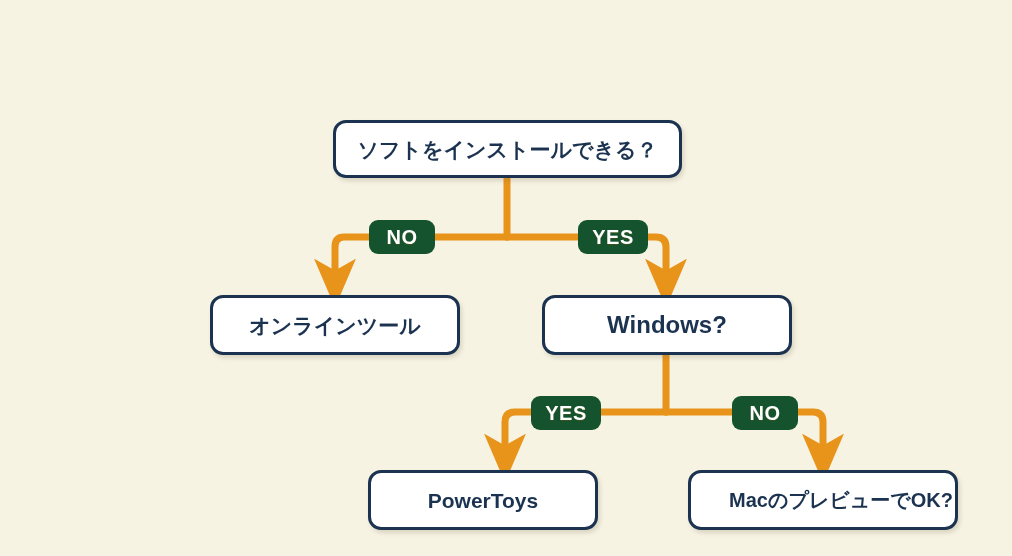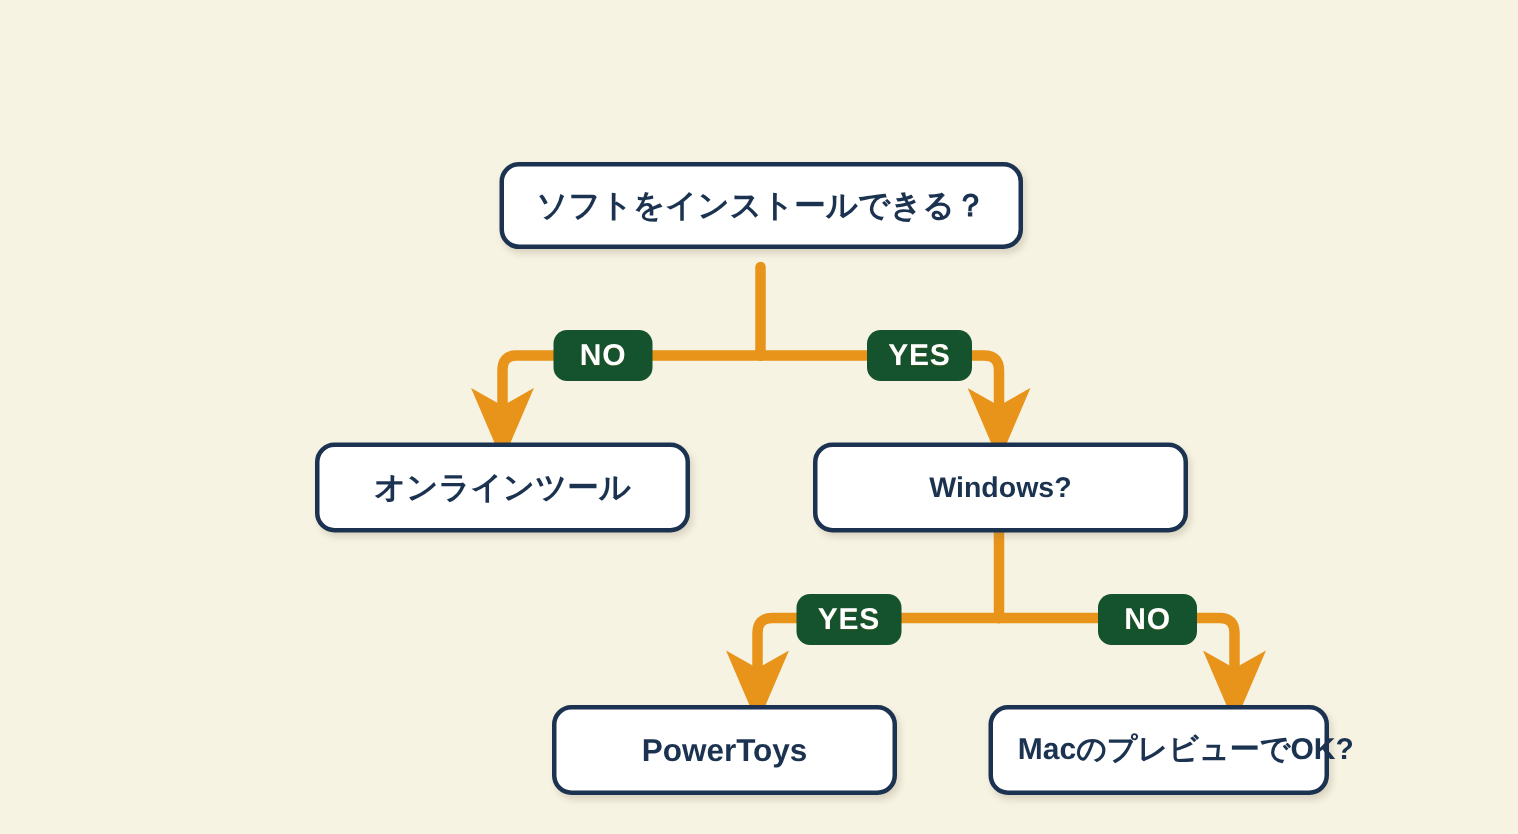--- a/index.html
+++ b/index.html
@@ -49,29 +49,29 @@
     justify-content: center;
     color: #1b3350;
     font-weight: bold;
     box-shadow: 2px 3px 4px rgba(120,110,80,0.22);
     z-index: 3;
   }
   .node-label {
     line-height: 1;
     white-space: nowrap;
   }
-  #node-root       { left: 333px; top: 108px; width: 349px; height: 58px; }
+  #node-root       { left: 333px; top: 120px; width: 349px; height: 58px; }
   #node-root .node-label { font-size: 21px; }
   #node-online     { left: 210px; top: 295px; width: 250px; height: 60px; text-align: right; }
   #node-online .node-label { font-size: 21px; }
   #node-windows    { left: 542px; top: 295px; width: 250px; height: 60px; }
-  #node-windows .node-label { font-size: 19px; }
+  #node-windows .node-label { font-size: 24px; }
   #node-powertoys  { left: 368px; top: 470px; width: 230px; height: 60px; }
   #node-powertoys .node-label { font-size: 21px; }
-  #node-mac        { left: 659px; top: 470px; width: 227px; height: 60px; padding-left: 36px; }
+  #node-mac        { left: 688px; top: 470px; width: 270px; height: 60px; padding-left: 36px; }
   #node-mac .node-label { font-size: 20px; }
 
   .pill {
     position: absolute;
     box-sizing: border-box;
     background: #14532d;
     border-radius: 9px;
     color: #ffffff;
     font-weight: bold;
     font-size: 20px;

